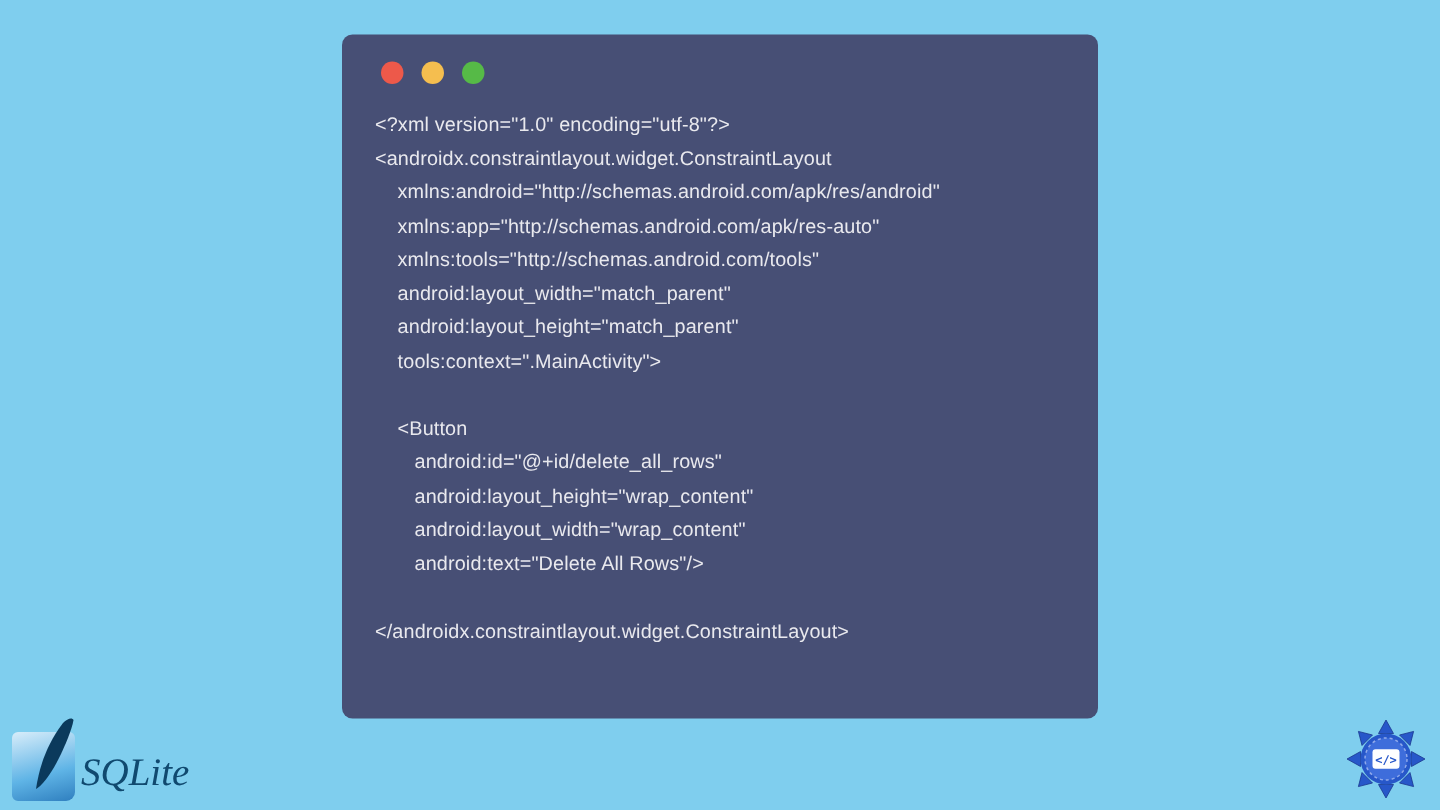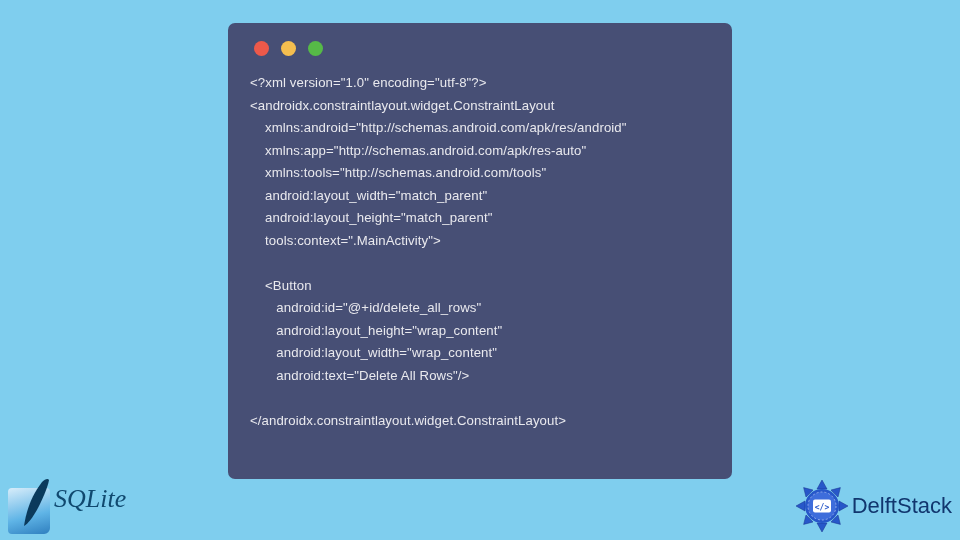--- a/index.html
+++ b/index.html
@@ -42,20 +42,21 @@
     font-size: 13.2px;
     line-height: 22.5px;
     white-space: pre;
     letter-spacing: 0.1px;
   }
   .sqlite-logo {
     position: absolute;
     left: 8px;
     bottom: 6px;
     display: flex;
+    align-items: flex-end;
   }
   .sqlite-icon {
     width: 44px;
     height: 50px;
     position: relative;
   }
   .sqlite-box {
     position: absolute;
     left: 0; bottom: 0;
     width: 42px; height: 46px;
@@ -145,14 +146,13 @@
         <path d="M-18.4,-18.4 L-9,-16 L-16,-9 Z"></path>
         <path d="M18.4,18.4 L9,16 L16,9 Z"></path>
       </g>
       <circle r="17" fill="#2757c9"></circle>
       <circle r="14" fill="#3e6ddb"></circle>
       <circle r="14" fill="none" stroke="#8fa9ea" stroke-width="1" stroke-dasharray="2 2"></circle>
       <rect x="-9" y="-6.5" width="18" height="13" rx="2" fill="#ffffff"></rect>
       <text x="0" y="3.5" text-anchor="middle" font-size="8" font-family="monospace" fill="#2757c9" font-weight="bold">&lt;/&gt;</text>
     </g>
   </svg>
-  <div class="delft-text">DelftStack</div>
 </div>
 
 </body></html>

